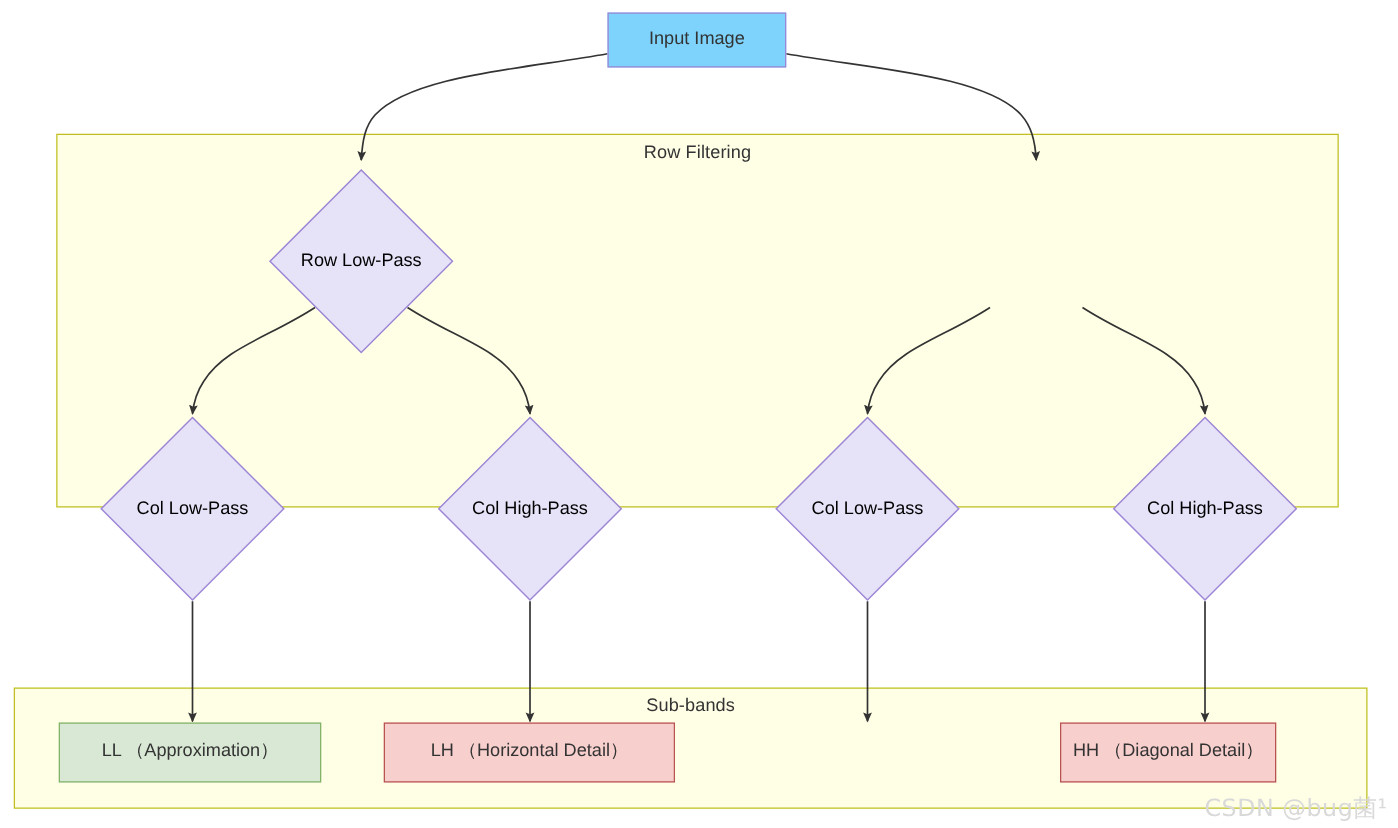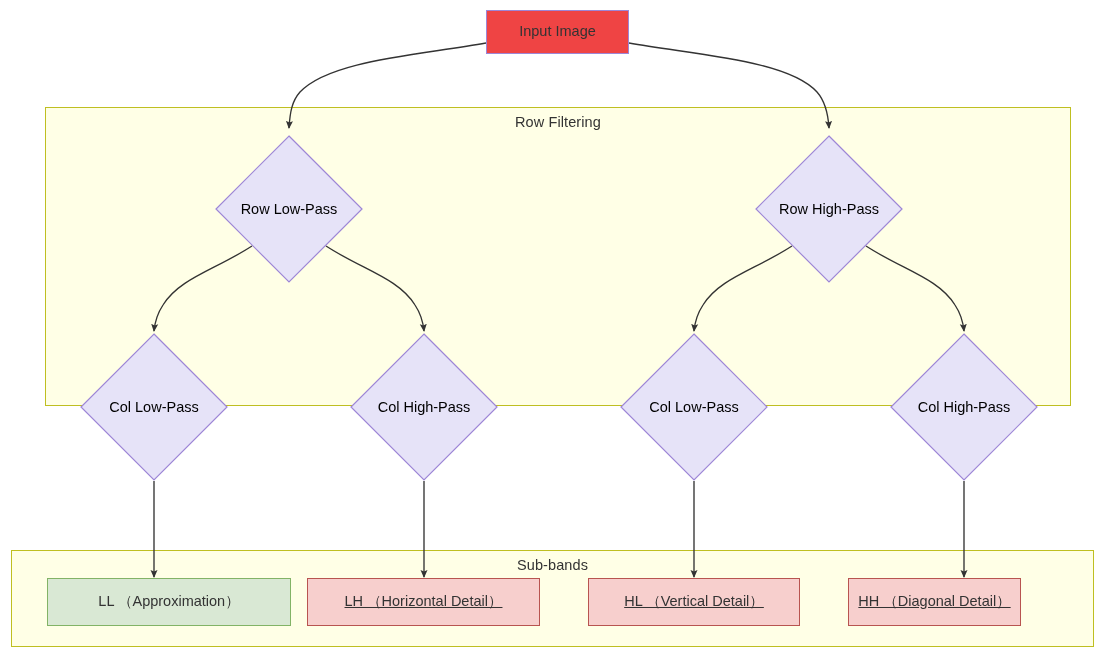--- a/index.html
+++ b/index.html
@@ -50,31 +50,30 @@
     box-sizing: border-box;
     display: flex;
     align-items: center;
     justify-content: center;
     font-size: 14.5px;
     color: #333333;
     text-align: center;
     line-height: 1.2;
   }
   .n-purple {
-    background: #ef4444;
+    background: #7dd3fc;
     border: 1px solid #9d86d6;
   }
   .n-green {
     background: #d9e8d4;
     border: 1px solid #82b366;
   }
   .n-pink {
     background: #f7cfcd;
     border: 1px solid #b85450;
-    text-decoration: underline;
   }
   
   .node-diamond {
     position: absolute;
   }
   .node-diamond .dia-shape {
     position: absolute;
     left: 0; top: 0;
     width: 100%;
     height: 100%;
@@ -148,26 +147,20 @@
     <span>Input Image</span>
   </div>
 
   <div class="node-diamond" style="left:215px; top:135px; width:148px; height:148px;">
     <svg class="dia-shape" viewBox="0 0 148 148" xmlns="http://www.w3.org/2000/svg">
       <polygon points="74,1 147,74 74,147 1,74" fill="#e6e3f8" stroke="#9d86d6" stroke-width="1.2"></polygon>
     </svg>
     <div class="dia-label">Row Low-Pass</div>
   </div>
 
-  <div class="node-diamond" style="left:755px; top:135px; width:148px; height:148px;">
-    <svg class="dia-shape" viewBox="0 0 148 148" xmlns="http://www.w3.org/2000/svg">
-      <polygon points="74,1 147,74 74,147 1,74" fill="#e6e3f8" stroke="#9d86d6" stroke-width="1.2"></polygon>
-    </svg>
-    <div class="dia-label">Row High-Pass</div>
-  </div>
 
   <div class="node-diamond" style="left:80px; top:333px; width:148px; height:148px;">
     <svg class="dia-shape" viewBox="0 0 148 148" xmlns="http://www.w3.org/2000/svg">
       <polygon points="74,1 147,74 74,147 1,74" fill="#e6e3f8" stroke="#9d86d6" stroke-width="1.2"></polygon>
     </svg>
     <div class="dia-label">Col Low-Pass</div>
   </div>
 
   <div class="node-diamond" style="left:350px; top:333px; width:148px; height:148px;">
     <svg class="dia-shape" viewBox="0 0 148 148" xmlns="http://www.w3.org/2000/svg">
@@ -183,30 +176,28 @@
     <div class="dia-label">Col Low-Pass</div>
   </div>
 
   <div class="node-diamond" style="left:890px; top:333px; width:148px; height:148px;">
     <svg class="dia-shape" viewBox="0 0 148 148" xmlns="http://www.w3.org/2000/svg">
       <polygon points="74,1 147,74 74,147 1,74" fill="#e6e3f8" stroke="#9d86d6" stroke-width="1.2"></polygon>
     </svg>
     <div class="dia-label">Col High-Pass</div>
   </div>
 
-  <div class="node-rect n-green" style="left:47px; top:578px; width:244px; height:48px;">
+  <div class="node-rect n-green" style="left:47px; top:578px; width:210px; height:48px;">
     <span>LL （Approximation）</span>
   </div>
 
   <div class="node-rect n-pink" style="left:307px; top:578px; width:233px; height:48px;">
     <span>LH （Horizontal Detail）</span>
   </div>
 
-  <div class="node-rect n-pink" style="left:588px; top:578px; width:212px; height:48px;">
-    <span>HL （Vertical Detail）</span>
-  </div>
 
   <div class="node-rect n-pink" style="left:848px; top:578px; width:173px; height:48px;">
     <span>HH （Diagonal Detail）</span>
   </div>
 
+  <div class="watermark">CSDN @bug菌¹</div>
 
 </div>
 
 </body></html>

